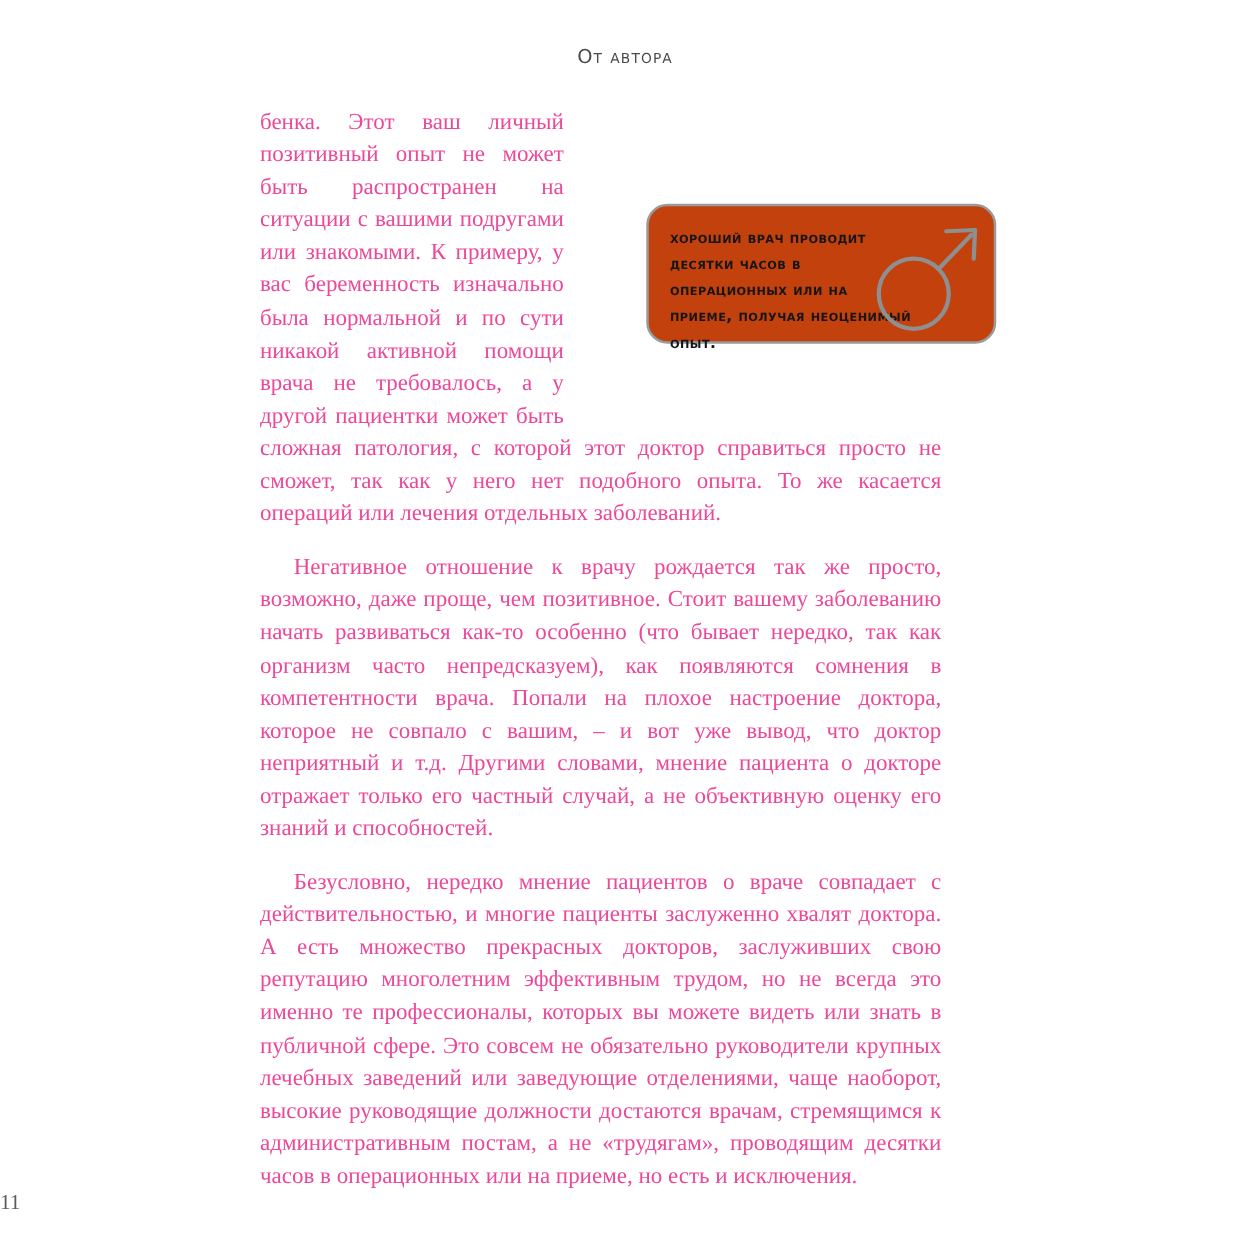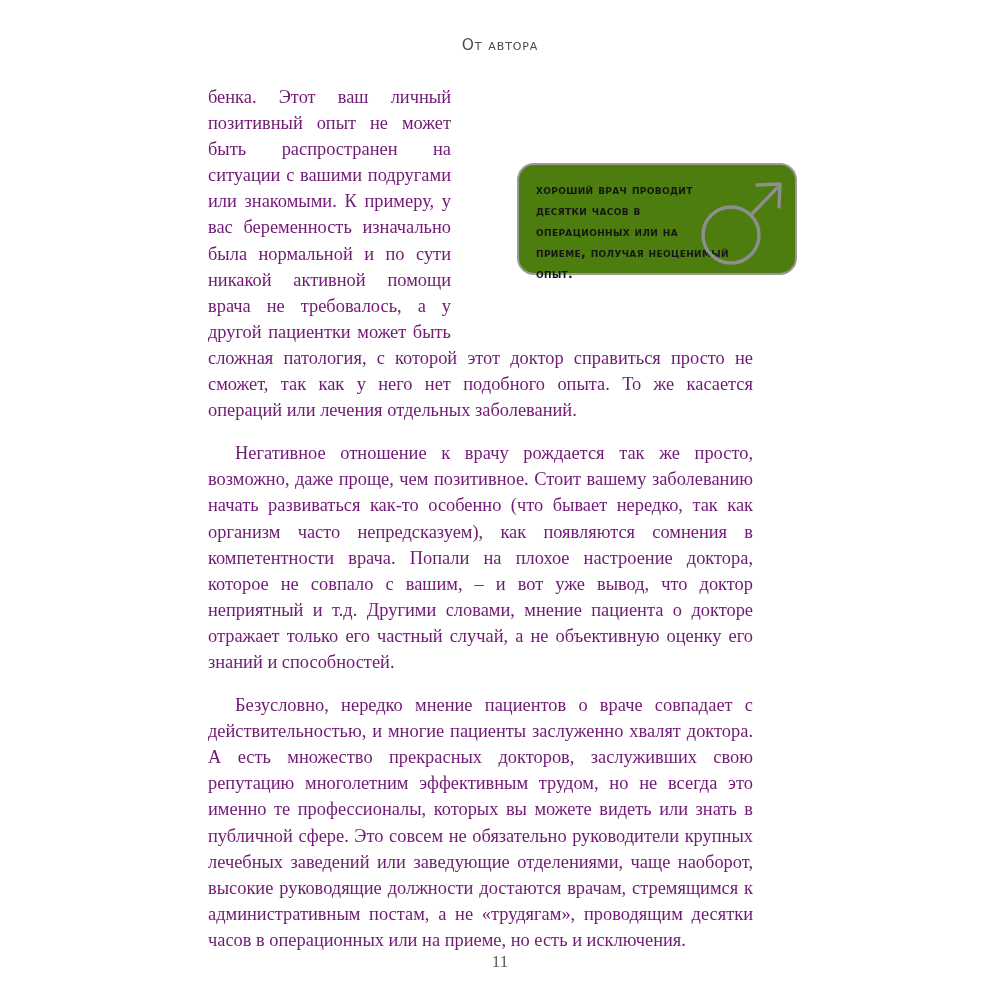--- a/index.html
+++ b/index.html
@@ -46,21 +46,21 @@
     top: 84px;
     width: 545px;
   }
 
   .para {
     margin: 0;
     font-size: 18.4px;
     line-height: 26.1px;
     text-align: justify;
     text-justify: inter-word;
-    color: #701a75;
+    color: #ec4899;
     hyphens: manual;
   }
   .para.indent { text-indent: 27px; }
   .para + .para { margin-top: 17px; }
 
   
   .float-spacer {
     float: right;
     width: 302px;
     height: 196px;
@@ -69,21 +69,21 @@
   }
 
   
   .callout {
     position: absolute;
     left: 517px;
     top: 163px;
     width: 280px;
     height: 112px;
     box-sizing: border-box;
-    background: #4d7c0f;
+    background: #c2410c;
     border: 2.5px solid #9a9a9a;
     border-radius: 17px;
   }
   .callout-text {
     position: absolute;
     left: 17px;
     top: 14px;
     width: 196px;
     font-family: "DejaVu Sans", "Liberation Sans", sans-serif;
     font-size: 12.4px;
@@ -101,21 +101,21 @@
     width: 96px;
     height: 100px;
   }
 
   
   .folio {
     position: absolute;
     left: 0;
     top: 952px;
     width: 1000px;
-    text-align: center;
+    text-align: left;
     font-family: "Liberation Serif", "DejaVu Serif", serif;
     font-size: 17px;
     color: #5b5b5b;
   }
 </style>
 </head>
 <body>
 
 <div class="page">
 

